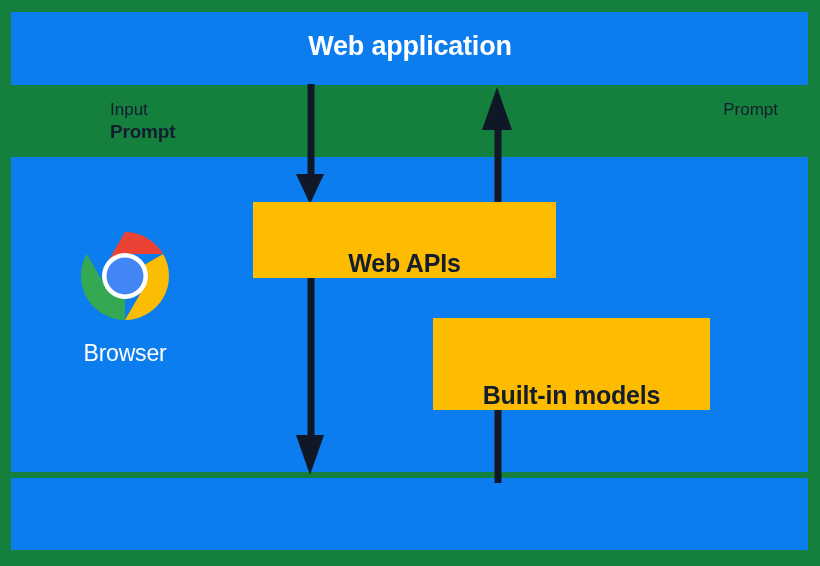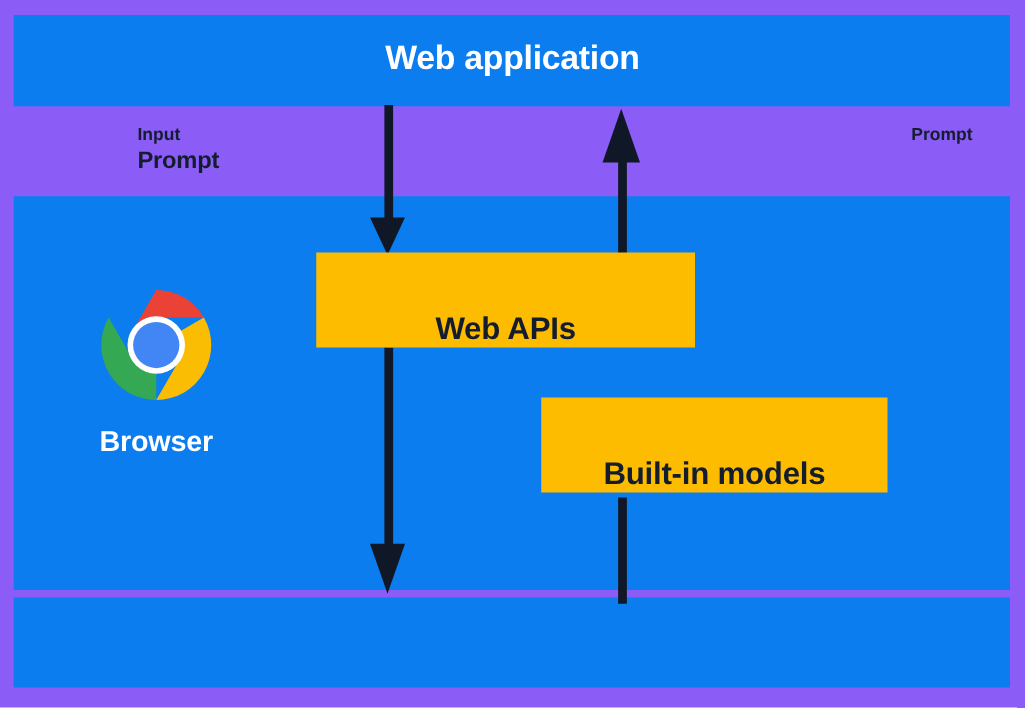--- a/index.html
+++ b/index.html
@@ -7,21 +7,21 @@
     padding: 0;
     background: #ffffff;
   }
   body {
     font-family: "Liberation Sans", sans-serif;
   }
   #diagram {
     position: relative;
     width: 820px;
     height: 566px;
-    background: #8b5cf6;
+    background: #15803d;
     overflow: hidden;
   }
 
   
   .band {
     position: absolute;
     background: #0b7dee;
   }
   #band-top {
     left: 11px;
@@ -62,22 +62,22 @@
   }
 
   
   .io-label {
     position: absolute;
     color: #141d2e;
     line-height: 1.25;
   }
   .io-label .io-kind {
     display: block;
-    font-size: 14px;
-    font-weight: bold;
+    font-size: 17px;
+    font-weight: normal;
   }
   .io-label .io-value {
     display: block;
     font-size: 19px;
     font-weight: bold;
     letter-spacing: -0.2px;
   }
   #input-label {
     left: 110px;
     top: 99px;
@@ -128,42 +128,42 @@
     left: 253px;
     top: 202px;
     width: 303px;
     height: 76px;
     font-size: 25px;
   }
   #builtin-models-box {
     left: 433px;
     top: 318px;
     width: 277px;
-    height: 76px;
+    height: 92px;
     font-size: 25px;
   }
 
   
   #browser-block {
     position: absolute;
     left: 60px;
     top: 228px;
     width: 130px;
     text-align: center;
   }
   #chrome-logo {
     display: block;
     margin: 0 auto;
   }
   #browser-label {
     display: block;
     margin-top: 16px;
     color: #ffffff;
     font-size: 23px;
-    font-weight: bold;
+    font-weight: normal;
     letter-spacing: -0.2px;
   }
 </style>
 </head>
 <body>
 
 <div id="diagram">
 
   <div class="band" id="band-top"></div>
   <div class="band" id="band-middle"></div>

